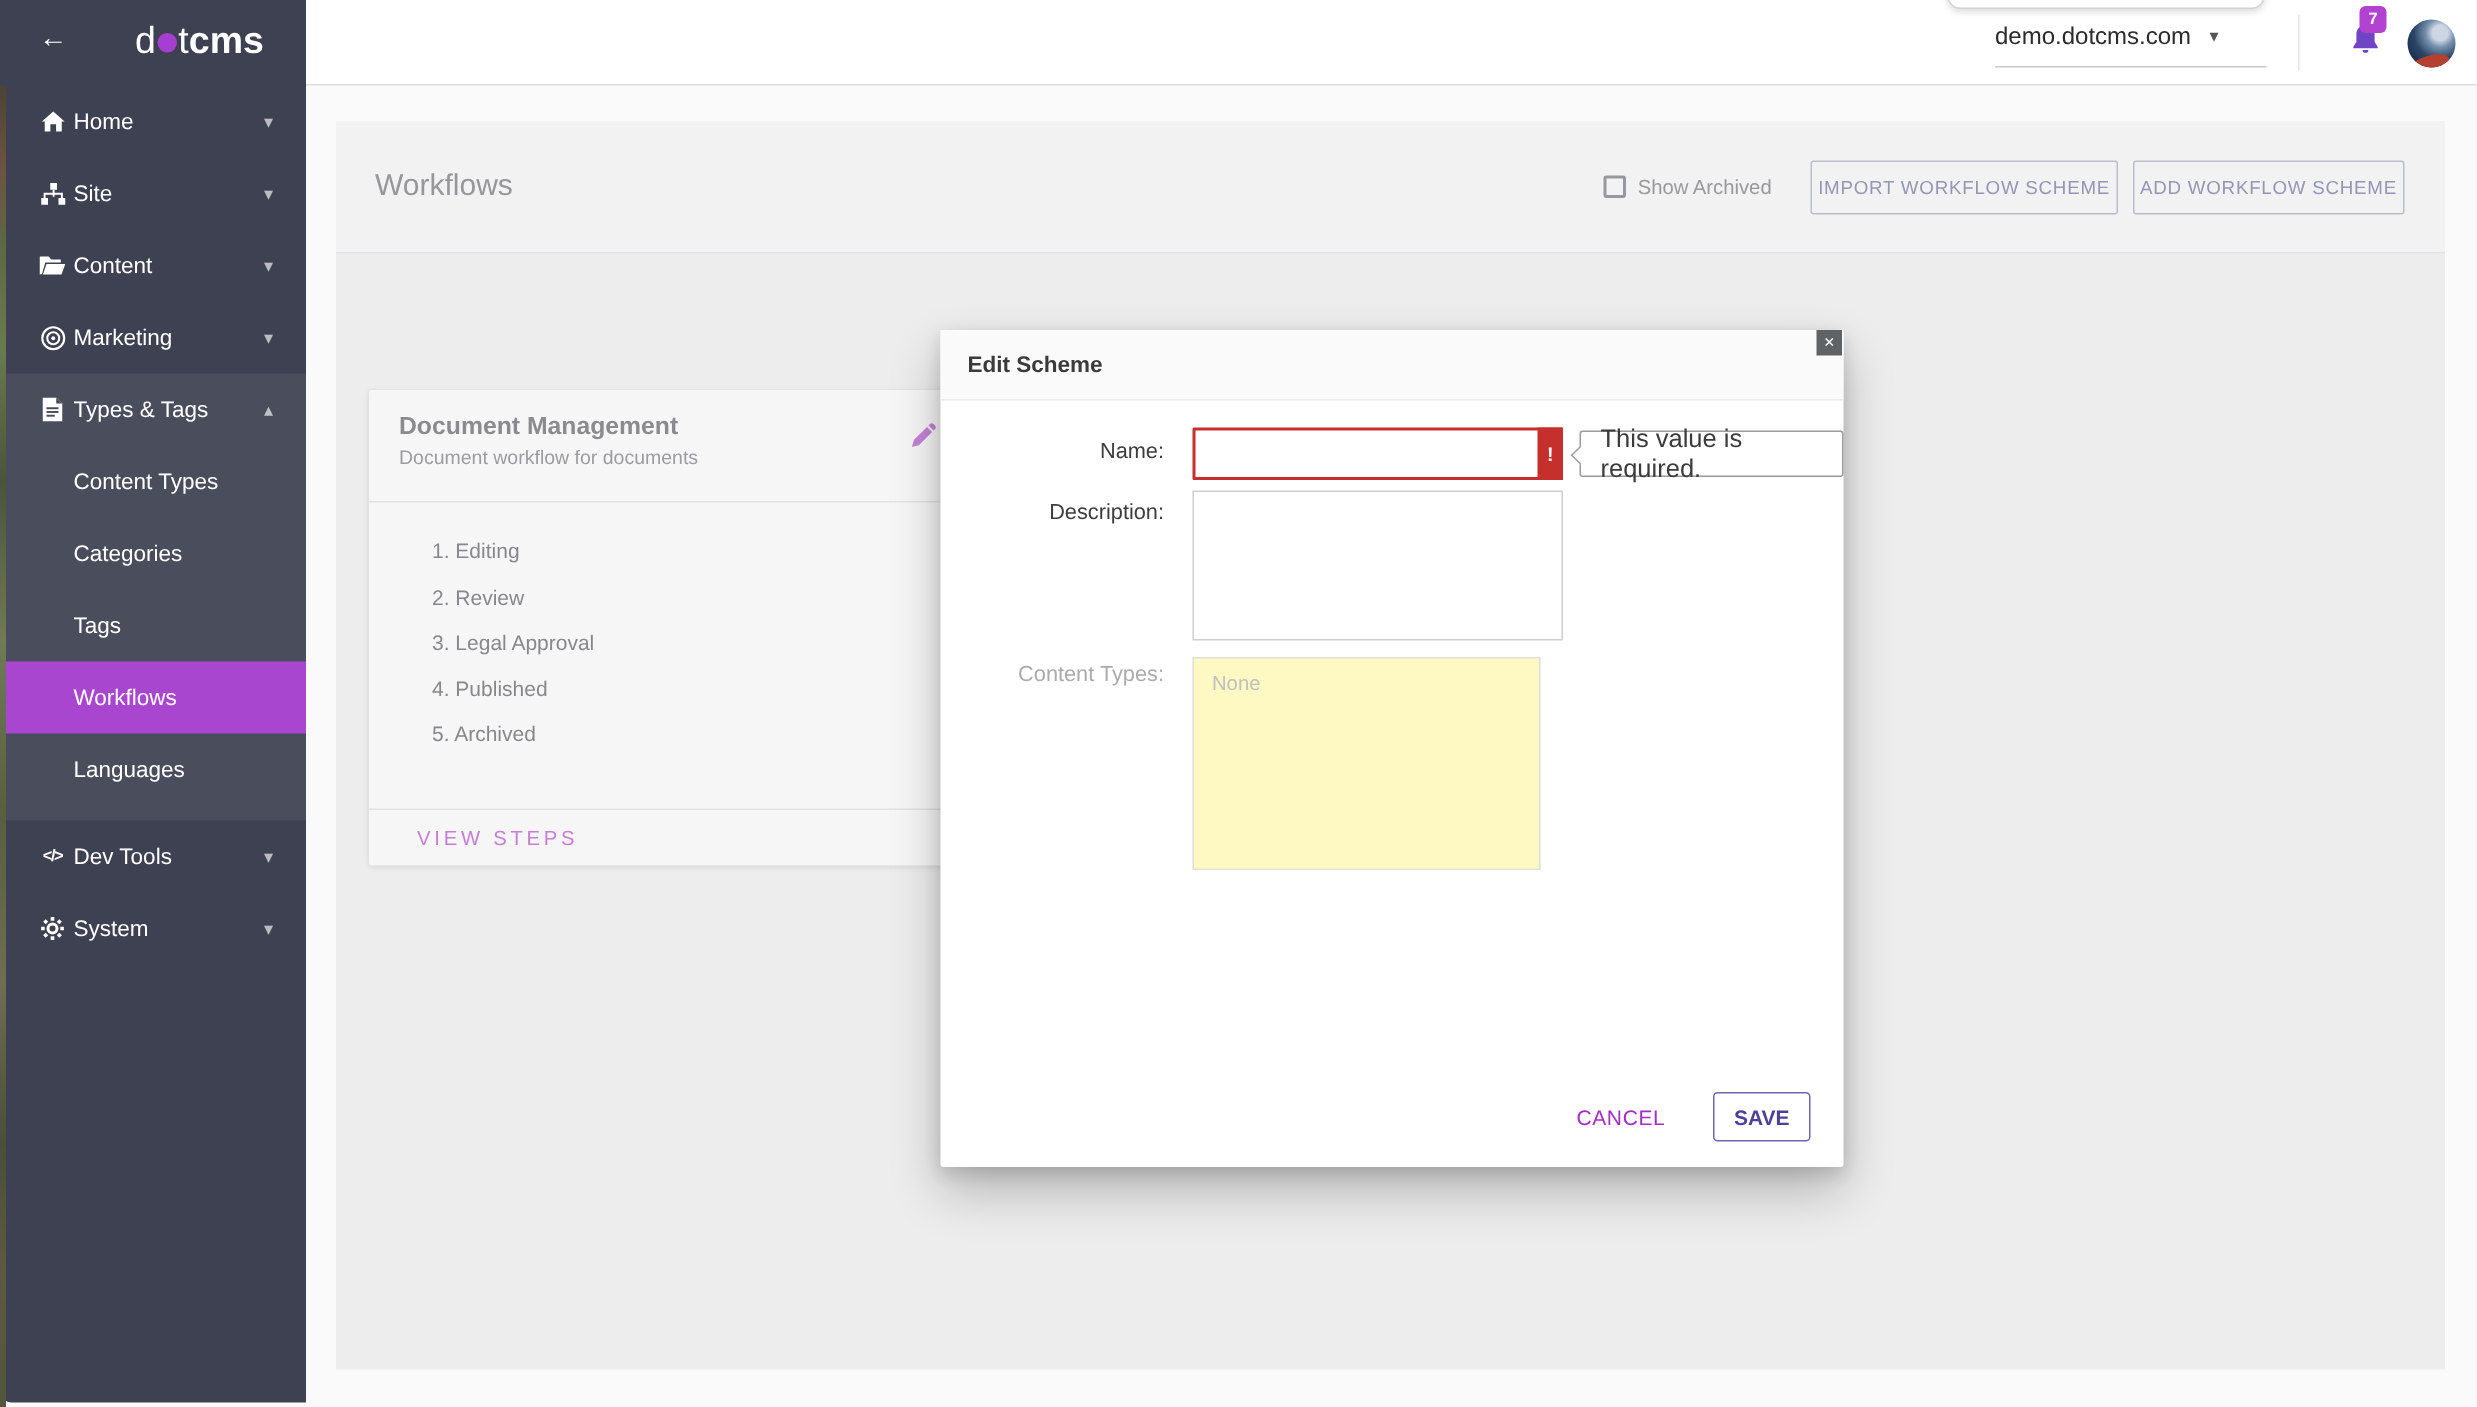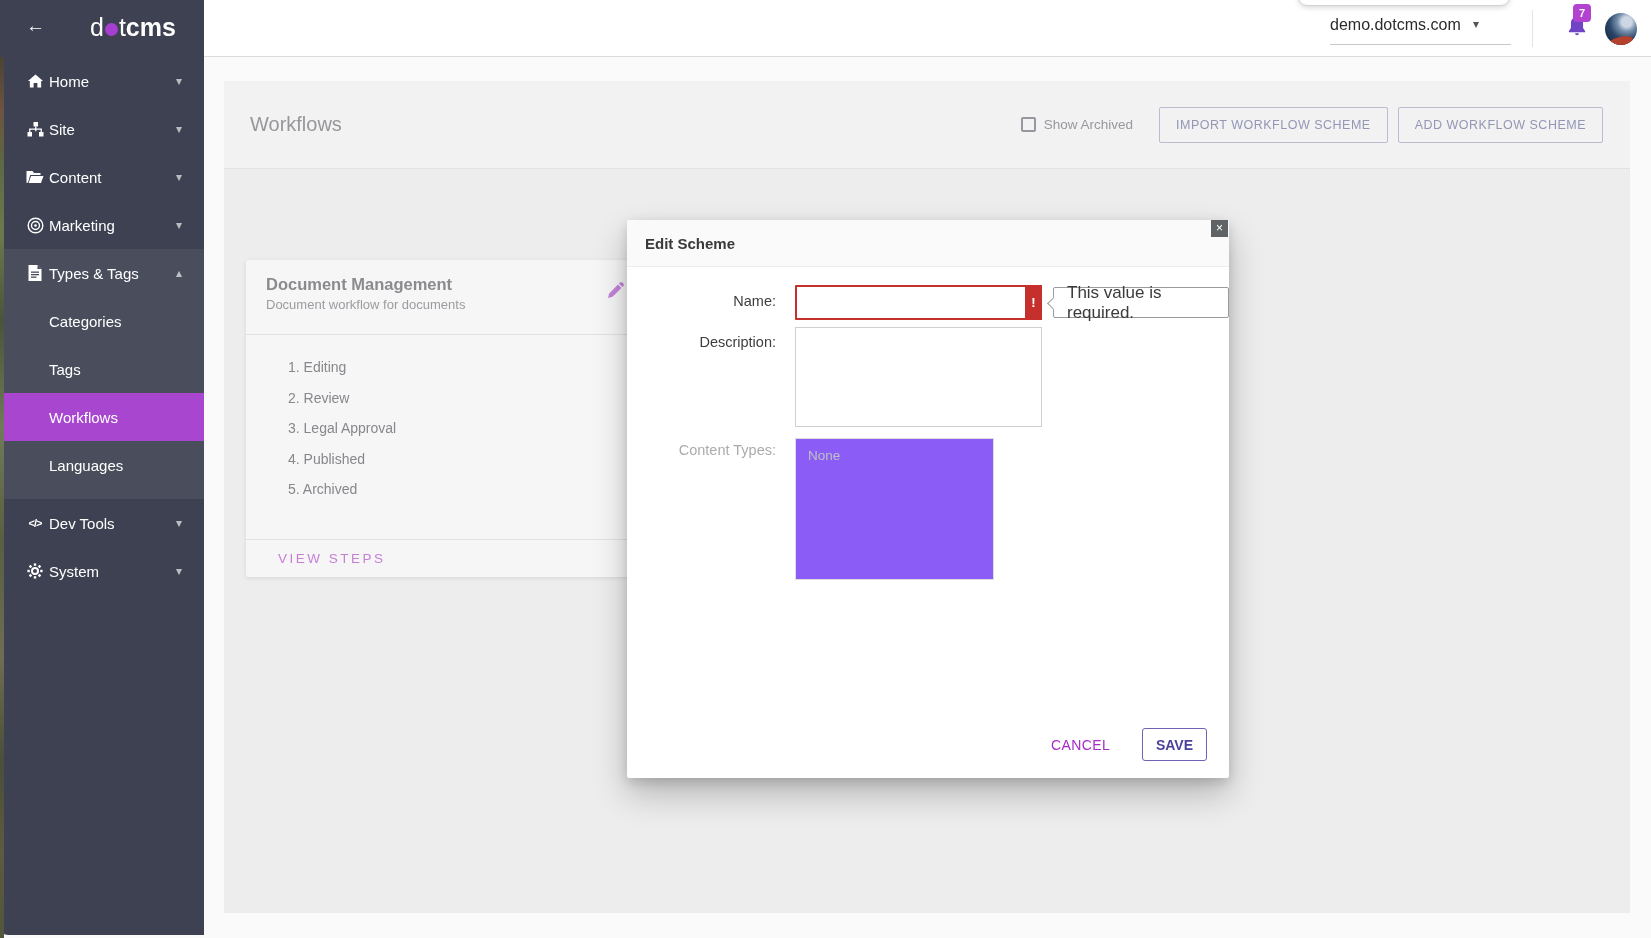--- a/index.html
+++ b/index.html
@@ -50,21 +50,21 @@
     border-radius:50%; transform:rotate(-14deg); }
 
   
   .panel { position:absolute; left:224px; top:81px; width:1406px; height:832px; background:#ededee; z-index:1; }
   .panel-header { height:88px; background:#f2f2f3; border-bottom:1px solid #e2e2e4; display:flex; align-items:center;
     padding:0 27px 0 26px; }
   .page-title { font-size:20px; color:#97979b; font-weight:400; }
   .header-actions { margin-left:auto; display:flex; align-items:center; }
   .checkbox { width:15px; height:15px; border:2px solid #97979f; border-radius:2px; background:transparent; cursor:pointer; }
   .cb-label { margin-left:8px; font-size:13.5px; color:#98989d; }
-  .outline-btn { height:36px; padding:0 16px; background:transparent; border:1px solid #babccf; border-radius:2px;
+  .outline-btn { height:36px; padding:0 4px; background:transparent; border:1px solid #babccf; border-radius:2px;
     color:#9496b5; font-size:12.5px; letter-spacing:.5px; font-family:"Liberation Sans",sans-serif; cursor:pointer; }
   .outline-btn.import { margin-left:26px; }
   .outline-btn.add { margin-left:10px; }
 
   
   .card { position:absolute; left:246px; top:260px; width:394px; height:317px; background:#f6f6f7; border-radius:2px;
     box-shadow:0 1px 4px rgba(0,0,0,.10); z-index:2; }
   .card-header { position:relative; height:74px; padding:15px 20px 0 20px; }
   .card-title { font-size:16.5px; font-weight:700; color:#8b8b8f; }
   .card-subtitle { font-size:13px; color:#9c9ca0; margin-top:3px; }
@@ -89,22 +89,22 @@
   .name-input { width:100%; height:100%; border:2px solid #c5302c; border-radius:1px; background:#fff;
     padding:0 24px 0 8px; font-size:14px; font-family:"Liberation Sans",sans-serif; outline:none; }
   .err-block { position:absolute; right:0; top:0; width:17px; height:35px; background:#c5302c; color:#fff;
     display:flex; align-items:center; justify-content:center; font-size:13px; font-weight:700; }
   .tooltip { position:absolute; left:426px; top:20px; height:31px; padding:0 13px; background:#fff;
     border:1px solid #9b9b9b; border-radius:2px; display:flex; align-items:center; font-size:17px; color:#3b3b3b; }
   .tooltip::before { content:""; position:absolute; left:-5px; top:11px; width:8px; height:8px; background:#fff;
     border-left:1px solid #9b9b9b; border-bottom:1px solid #9b9b9b; transform:rotate(45deg); }
   .desc-area { position:absolute; left:168px; top:60px; width:247px; height:100px; border:1px solid #cfcfcf;
     background:#fff; resize:none; font-family:"Liberation Sans",sans-serif; font-size:13.5px; padding:8px; outline:none; }
-  .ct-area { position:absolute; left:168px; top:171px; width:199px; height:142px; border:1px solid #dedede;
-    background:#8b5cf6; resize:none; font-family:"Liberation Sans",sans-serif; font-size:13.5px; padding:9px 12px; outline:none; }
+  .ct-area { position:absolute; left:168px; top:171px; width:232px; height:142px; border:1px solid #dedede;
+    background:#fef9c3; resize:none; font-family:"Liberation Sans",sans-serif; font-size:13.5px; padding:9px 12px; outline:none; }
   .ct-area::placeholder { color:#c0c0c0; }
   .cancel-btn { position:absolute; left:424px; top:461px; height:33px; border:none; background:transparent;
     color:#a42cc8; font-size:14px; font-weight:400; letter-spacing:.4px; font-family:"Liberation Sans",sans-serif; cursor:pointer; }
   .save-btn { position:absolute; left:515px; top:461px; width:65px; height:33px; background:#fff;
     border:1.5px solid #6d64b5; border-radius:3px; color:#4c429b; font-size:14px; font-weight:700;
     font-family:"Liberation Sans",sans-serif; cursor:pointer; }
 
   svg { display:block; }
 </style>
 </head>
@@ -188,20 +188,23 @@
             <path fill="#4a4d5c" d="M9.5 0l4 4h-4z"></path>
             <rect x="3" y="6.5" width="8" height="1.3" fill="#4a4d5c"></rect>
             <rect x="3" y="9" width="8" height="1.3" fill="#4a4d5c"></rect>
             <rect x="3" y="11.5" width="5.5" height="1.3" fill="#4a4d5c"></rect>
           </svg>
         </span>
         <span class="lbl">Types &amp; Tags</span>
         <span class="caret">▴</span>
       </div>
       <div class="nav-sub">
+        <span class="lbl">Content Types</span>
+      </div>
+      <div class="nav-sub">
         <span class="lbl">Categories</span>
       </div>
       <div class="nav-sub">
         <span class="lbl">Tags</span>
       </div>
       <div class="nav-sub active">
         <span class="lbl">Workflows</span>
       </div>
       <div class="nav-sub">
         <span class="lbl">Languages</span>

